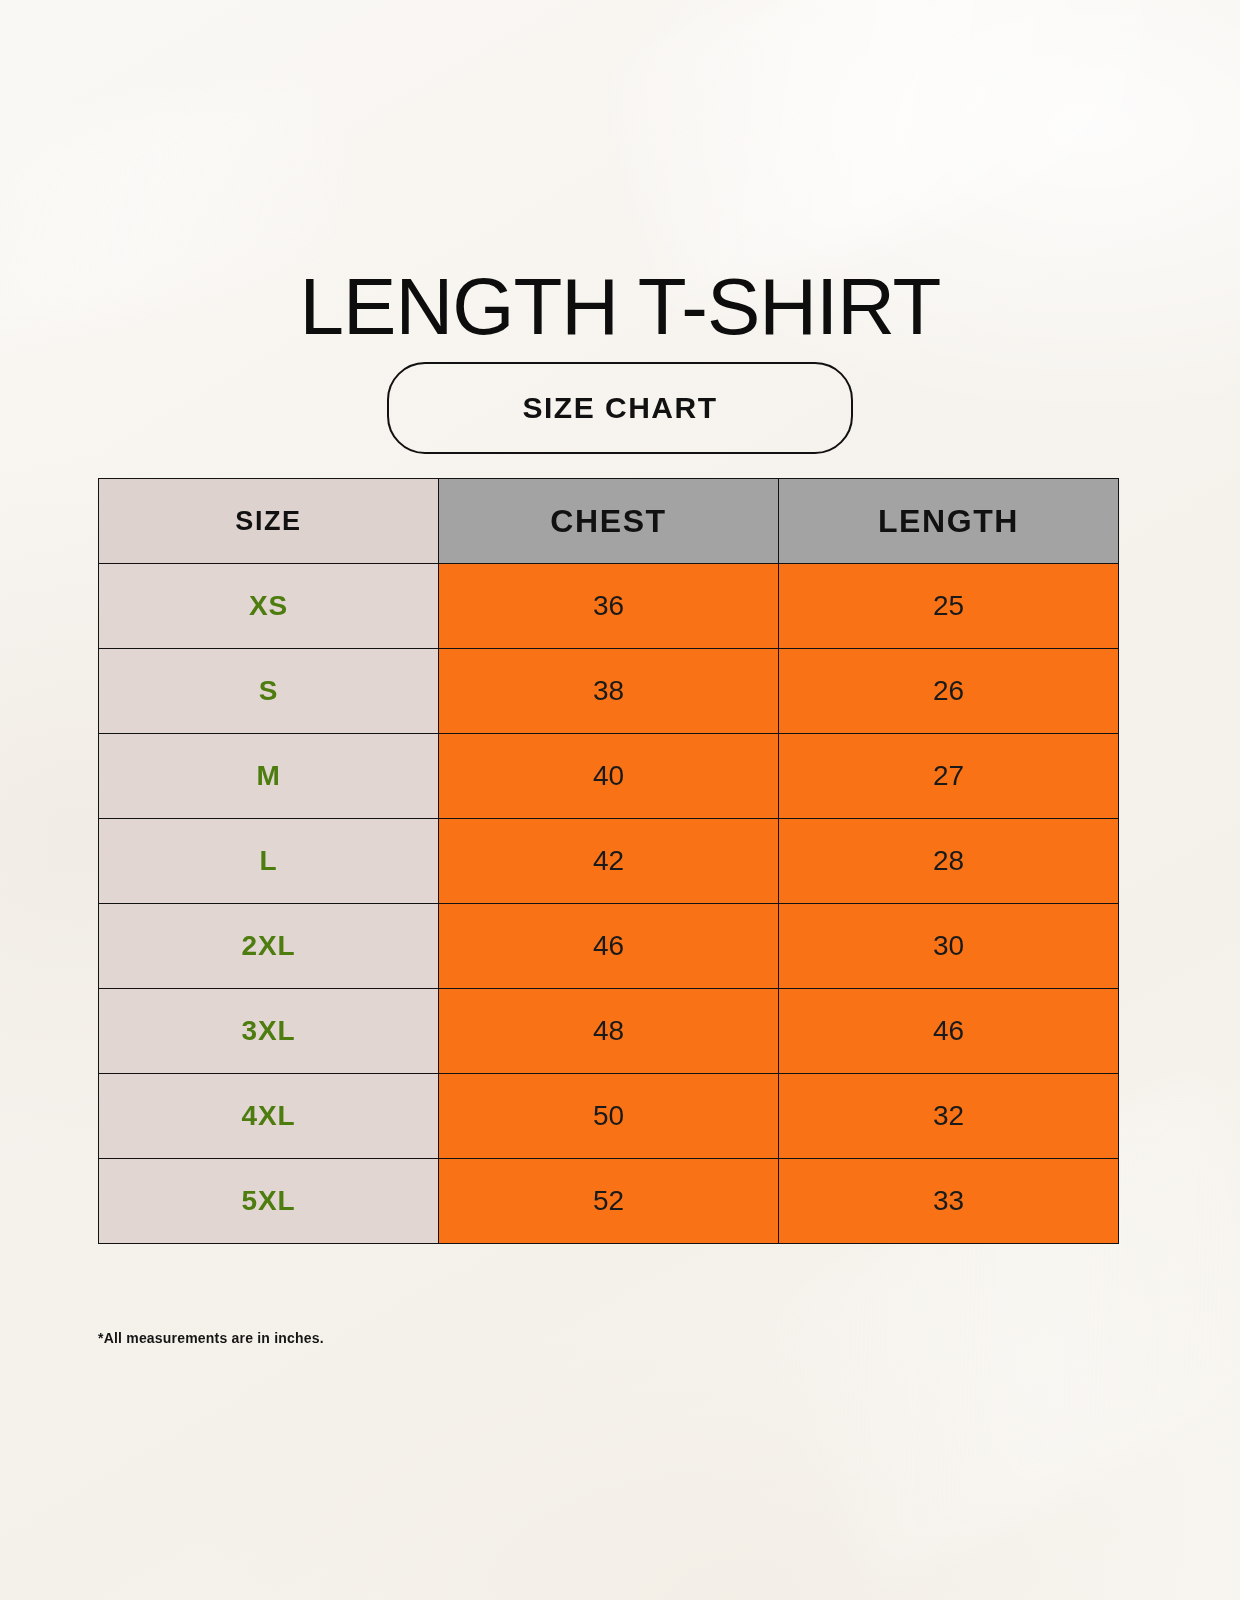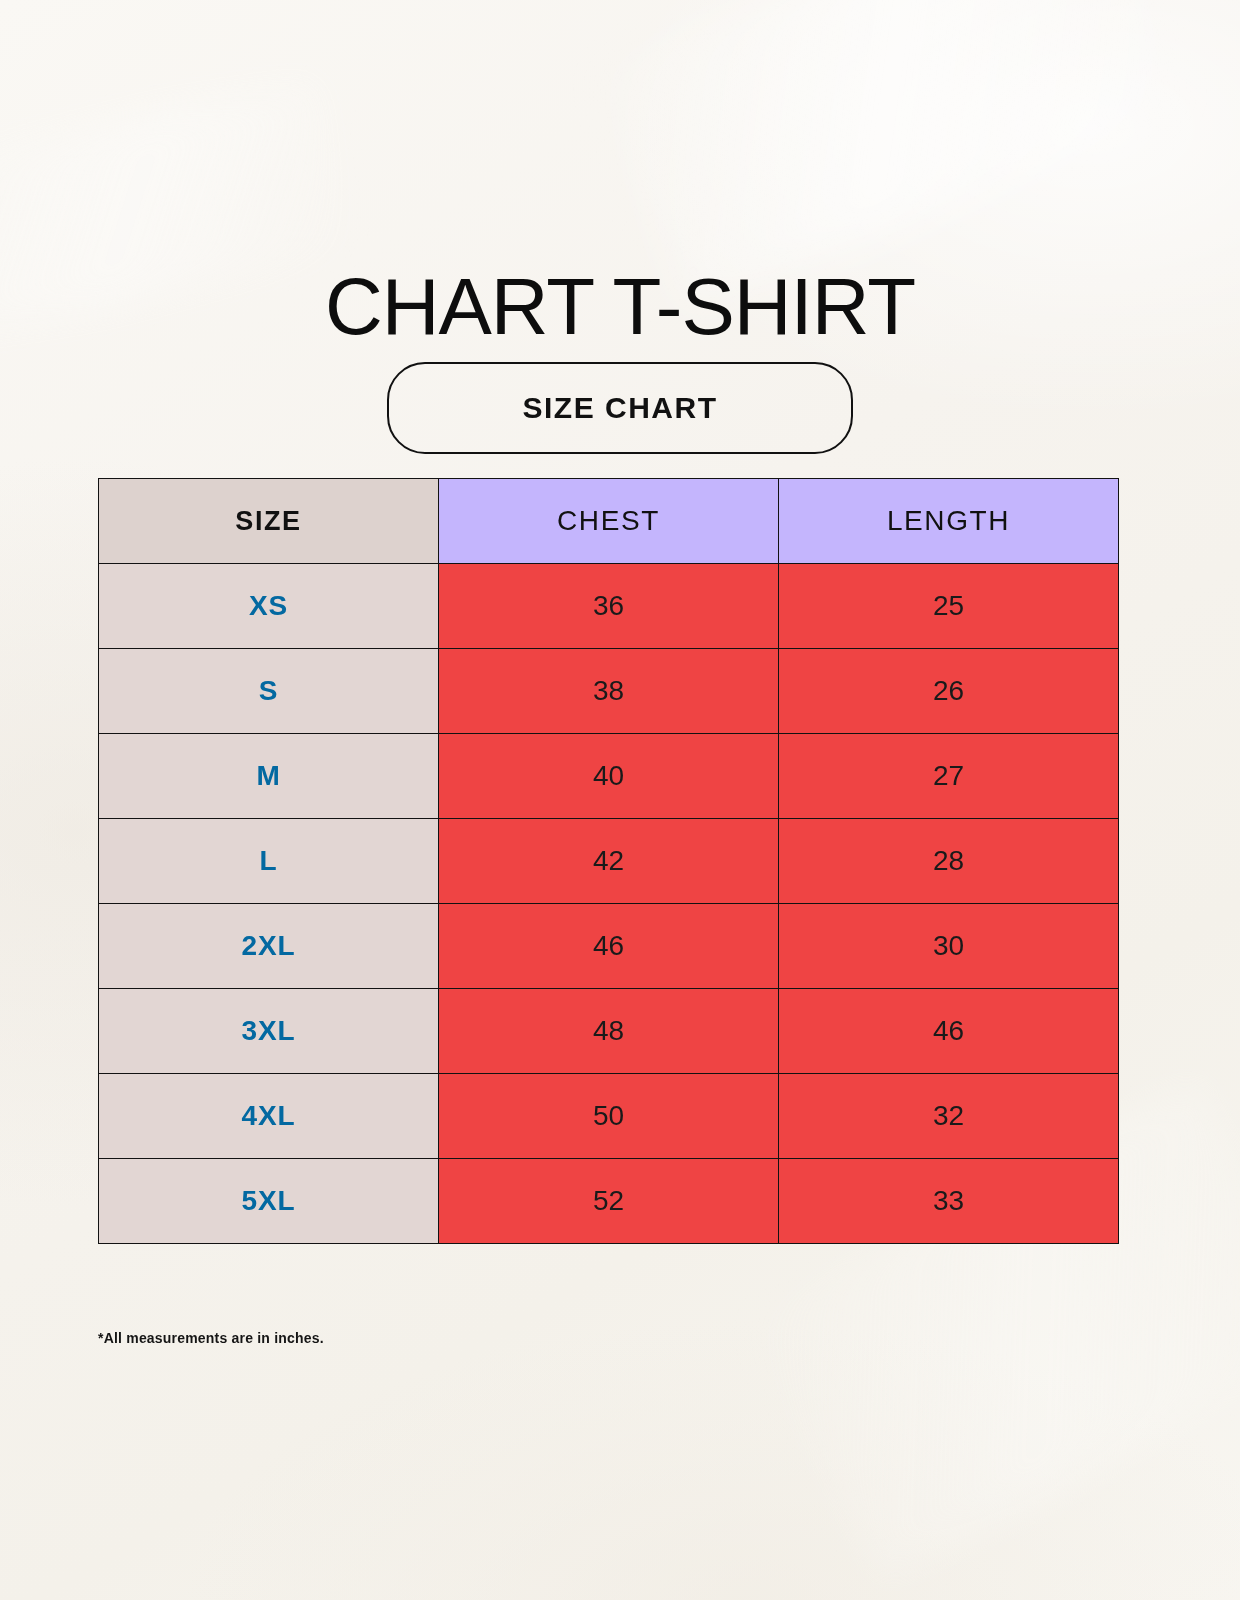--- a/index.html
+++ b/index.html
@@ -100,35 +100,35 @@
   col.c-length { width: 340px; }
 
   th.h-size {
     background: #ddd2ce;
     font-size: 27px;
     font-weight: 700;
     letter-spacing: 1.6px;
     color: #111111;
   }
   th.h-measure {
-    background: #c4b5fd;
-    font-size: 28px;
-    font-weight: 400;
+    background: #a3a3a3;
+    font-size: 32px;
+    font-weight: 700;
     letter-spacing: 1.6px;
     color: #111111;
   }
   td.cell-size {
     background: #e2d6d3;
     font-size: 28px;
     font-weight: 700;
     letter-spacing: 0.8px;
-    color: #0369a1;
+    color: #4d7c0f;
   }
   td.cell-val {
-    background: #ef4444;
+    background: #f97316;
     font-size: 28px;
     font-weight: 400;
     color: #1a1a1a;
   }
 
   .footnote {
     position: absolute;
     top: 1330px;
     left: 98px;
     width: 1020px;
@@ -140,21 +140,21 @@
 </style>
 </head>
 <body>
 
 <div class="page">
   <div class="bg-wash"></div>
   <div class="bg-streak streak-a"></div>
   <div class="bg-streak streak-b"></div>
   <div class="bg-streak streak-c"></div>
 
-  <h1 class="title">CHART T-SHIRT</h1>
+  <h1 class="title">LENGTH T-SHIRT</h1>
 
   <div class="pill">
     <span class="pill-label">SIZE CHART</span>
   </div>
 
   <div class="table-wrap">
     <table class="size-chart">
       <colgroup>
         <col class="c-size">
         <col class="c-chest">

